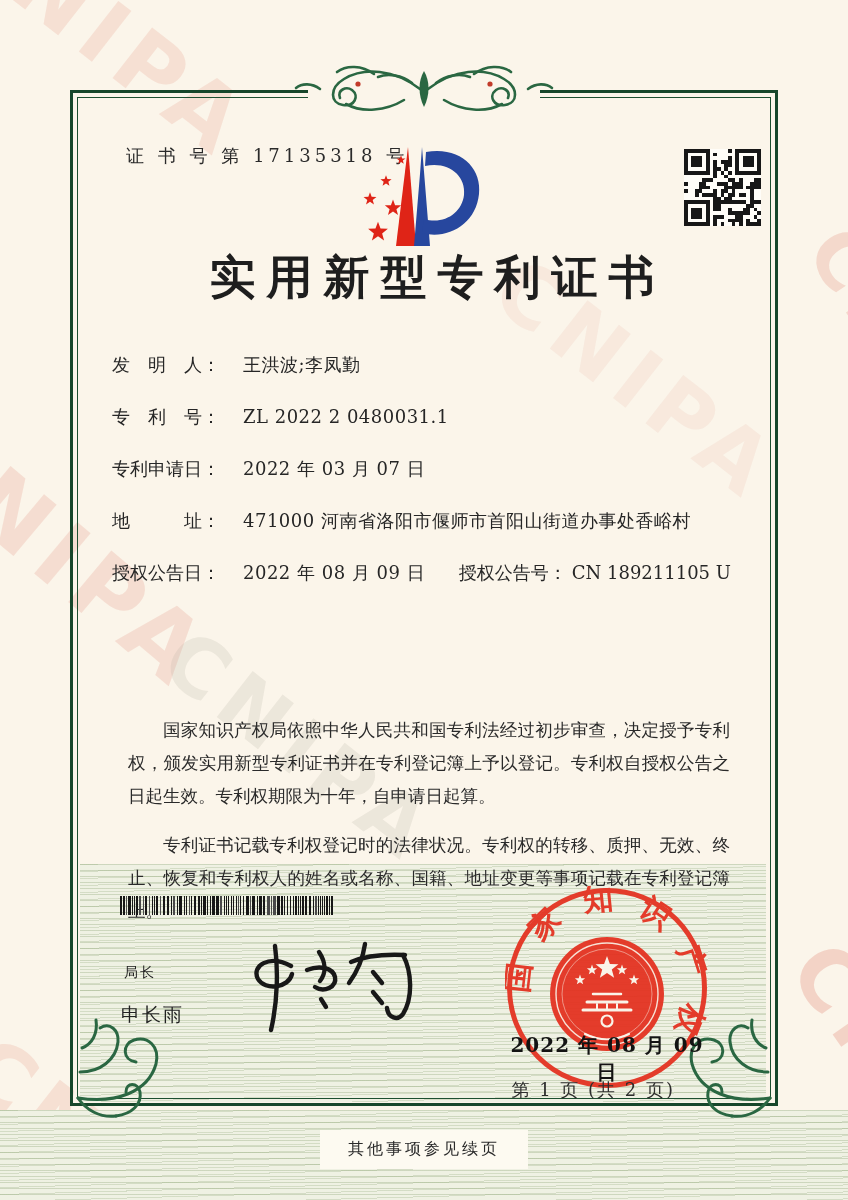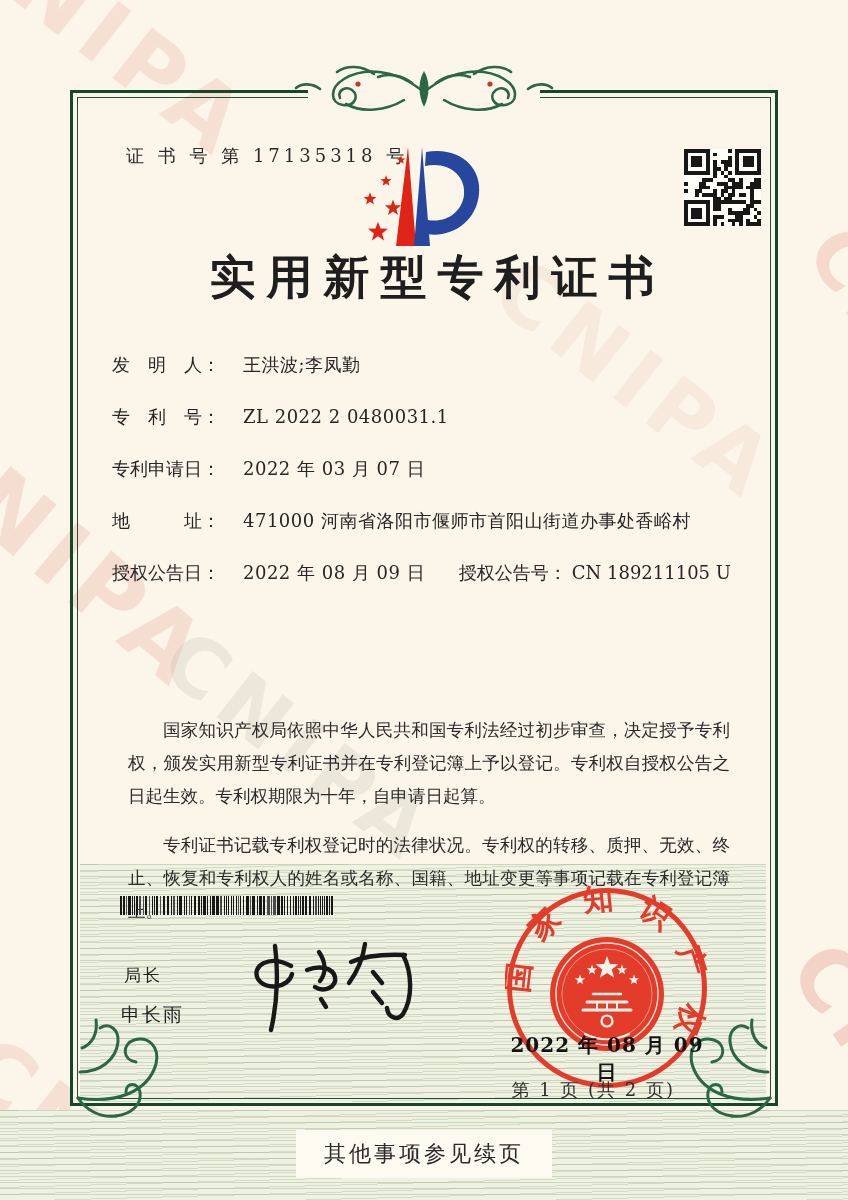--- a/index.html
+++ b/index.html
@@ -51,29 +51,29 @@
   .fpair-left { display:inline-block; width:341px; }
   .flabel2 { margin-right:5px; }
 
   
   .body-text { position:absolute; left:112px; top:698px; width:634px; font-size:17.5px;
                line-height:33px; color:#2a2a2a; text-align:justify; }
   .body-text p { text-indent:2em; margin:16px; }
 
   
   .barcode { position:absolute; left:119px; top:896px; }
-  .director-title { position:absolute; left:124px; top:964px; font-size:17px; letter-spacing:2px; color:#222; }
+  .director-title { position:absolute; left:124px; top:964px; font-size:14px; letter-spacing:2px; color:#222; }
   .director-name  { position:absolute; left:121px; top:1002px; font-size:19px; letter-spacing:2px; color:#222;text-align:right; }
   .signature { position:absolute; left:245px; top:936px; }
   .seal { position:absolute; left:505px; top:886px; opacity:0.95; }
   .seal-date { position:absolute; left:505px; top:1032px; width:204px; text-align:center;
                font-size:20px; font-weight:600; letter-spacing:1px; color:#131313; z-index:6; }
   .page-num { position:absolute; left:0; top:1078px; width:675px; text-align:right; font-size:18px; color:#2d2d2d; letter-spacing:2px; }
   .footer-note { position:absolute; left:0; top:1130px; width:848px; text-align:center; }
-  .footer-note span { display:inline-block; background:#fdfaf1; padding:9px 28px; font-size:22px; color:#2a2a2a; letter-spacing:3px; }
+  .footer-note span { display:inline-block; background:#fdfaf1; padding:9px 28px; font-size:16px; color:#2a2a2a; letter-spacing:3px; }
 
   .z-content { z-index:4; }
   svg { display:block; }
 </style>
 </head>
 <body>
 
 <div class="page">
 
   <div class="wm wm1">CNIPA</div>

